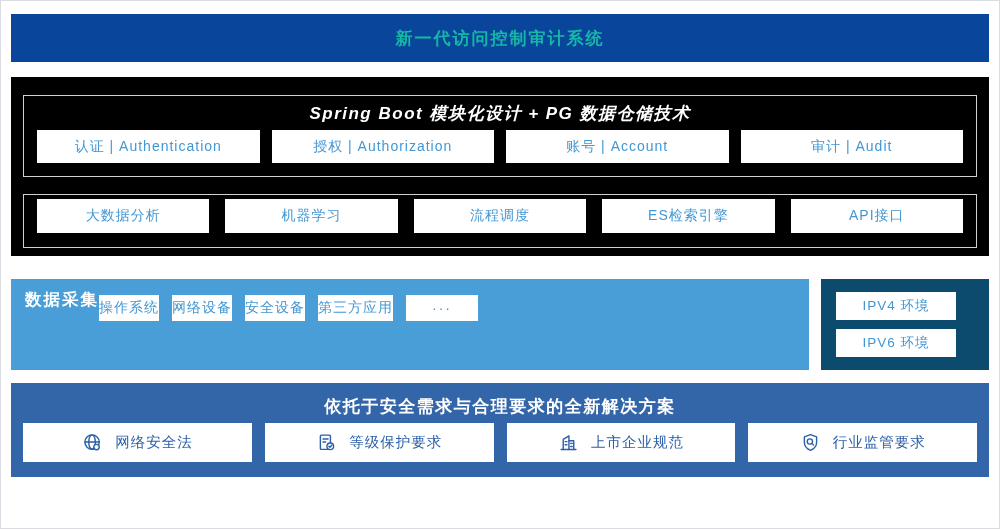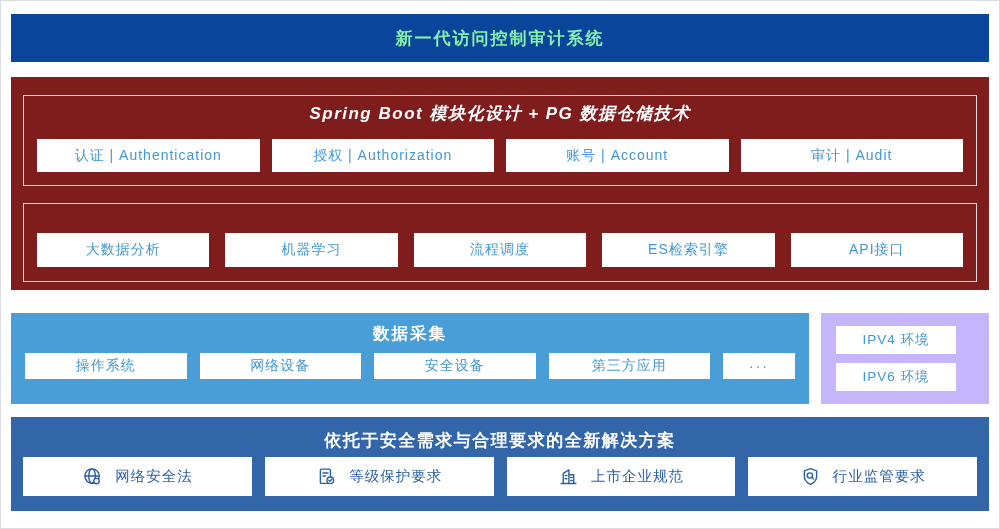--- a/index.html
+++ b/index.html
@@ -8,29 +8,29 @@
 
   .page{
     width:1000px; height:529px; background:#ffffff;
     border:1px solid #d9dde3;
     padding:13px 10px; display:flex; flex-direction:column;
     position:relative; overflow:hidden;
   }
 
   
   .banner{
-    height:48px; background:#0a459c; color:#86efac;
+    height:48px; background:#0a459c; color:#14b8a6;
     display:flex; align-items:center; justify-content:center;
     font-size:17px; font-weight:bold; letter-spacing:2px;
     margin-bottom:15px; flex:none;
   }
 
   
   .platform{
-    height:213px; background:#7f1d1d; flex:none;
+    height:179px; background:#000000; flex:none;
     padding:18px 12px 8px; display:flex; flex-direction:column;
     margin-bottom:23px;
   }
   .subbox{
     border:1.5px solid rgba(255,255,255,.82);
     display:flex; flex-direction:column;
   }
   .subbox.modules{ height:91px; margin-bottom:17px; padding:5px 13px 13px; }
   .subbox.analysis{ flex:1; padding:4px 13px 14px; }
   .subtitle{
@@ -47,32 +47,32 @@
     display:flex; align-items:center; justify-content:center;
     height:33px; flex:1; letter-spacing:1px; white-space:nowrap;
   }
   .analysis .boxrow{ gap:16px; }
   .analysis .wbox{ height:34px; }
 
   
   .row3{ display:flex; gap:12px; height:91px; flex:none; margin-bottom:13px; }
   .collect{
     width:798px; background:#4a9ed7; padding:8px 14px 0;
-    display:flex; flex-direction:column;
+    display:flex; flex-direction:row;
   }
   .sectitle{
     color:#ffffff; font-weight:bold; font-size:16.5px; letter-spacing:2px;
     text-align:center; line-height:24px; flex:none;
   }
   .collect .boxrow{ margin-top:8px; gap:13px; }
   .collect .wbox{ height:26px; }
   .collect .wbox.ellipsis{ flex:none; width:72px; letter-spacing:2px; }
 
   .env{
-    flex:1; background:#c4b5fd; padding:13px 33px 0 15px;
+    flex:1; background:#0c4a6e; padding:13px 33px 0 15px;
     display:flex; flex-direction:column; gap:9px;
   }
   .env .wbox{ height:28px; flex:none; font-size:13.5px; }
 
   
   .solution{
     height:94px; background:#3365a9; flex:none;
     padding:12px 12px 0; display:flex; flex-direction:column;
   }
   .solution .sectitle{ font-size:17px; letter-spacing:1.5px; }

